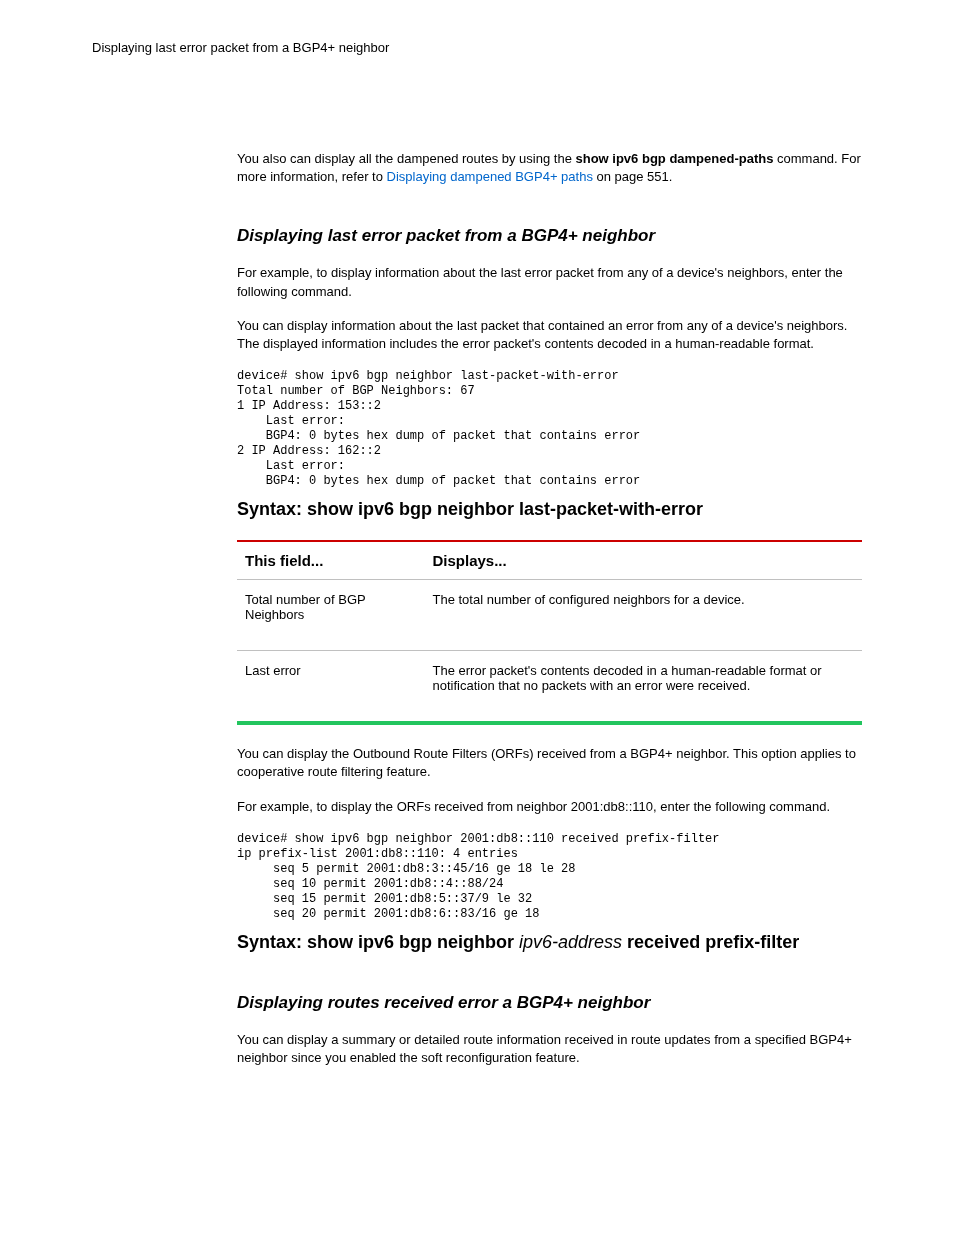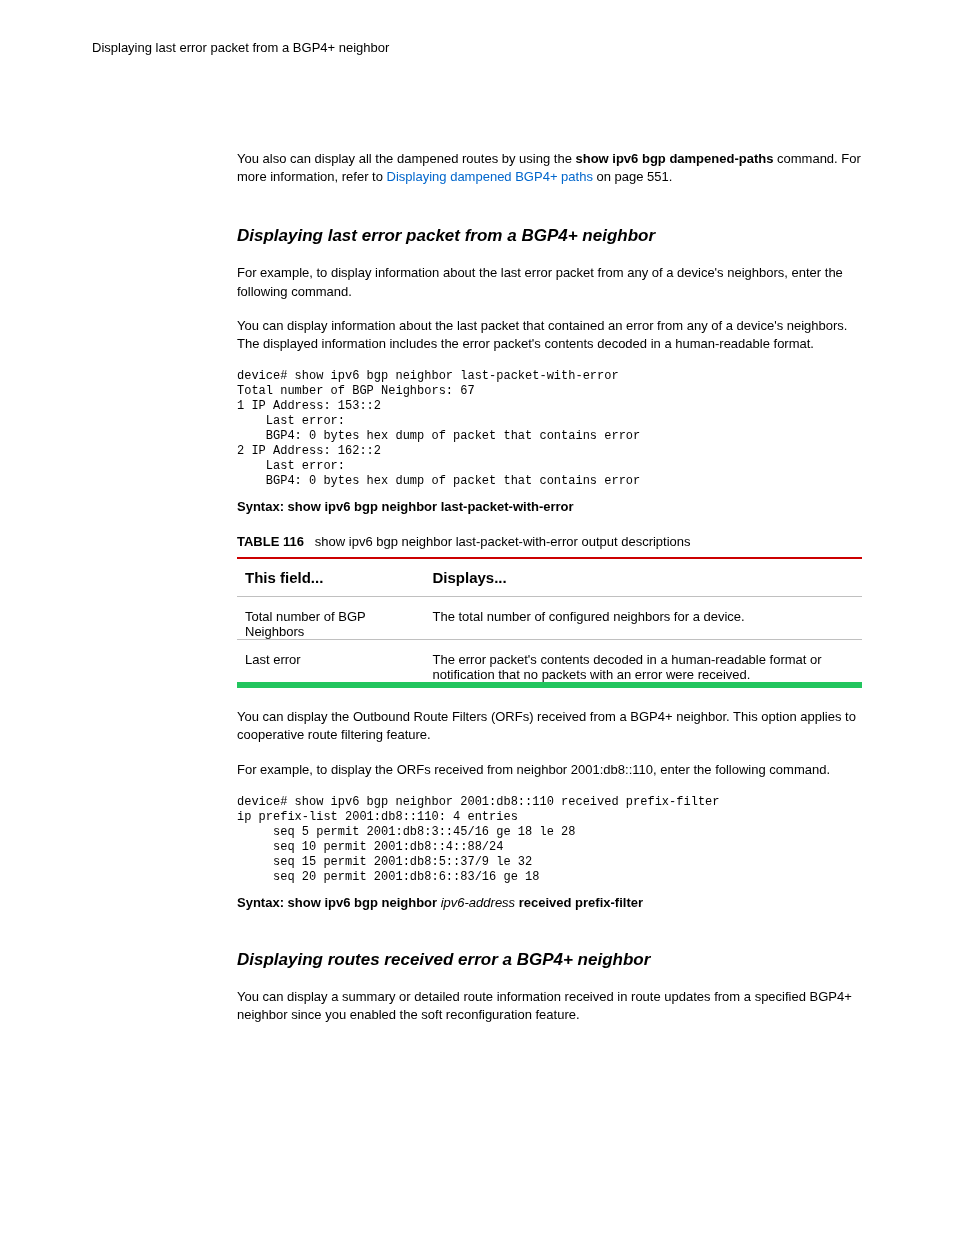--- a/index.html
+++ b/index.html
@@ -47,21 +47,21 @@
     font-style: italic;
   }
   .cli-block {
     font-family: "Courier New", monospace;
     font-size: 12px;
     white-space: pre;
     margin: 16px 0 10px 0;
     line-height: 1.25;
   }
   .syntax-line {
-    font-size: 13px;
+    font-size: 18px;
     margin: 8px 0 20px 0;
   }
   .table-caption {
     font-size: 13px;
     margin: 16px 0 8px 0;
   }
   .table-caption .caption-label {
     font-weight: bold;
   }
   table.desc-table {
@@ -72,26 +72,26 @@
   }
   table.desc-table th {
     text-align: left;
     font-weight: bold;
     padding: 10px 8px 10px 8px;
     border-top: 2px solid #cc0000;
     border-bottom: 1px solid #c0c0c0;
     font-size: 15px;
   }
   table.desc-table td {
-    padding: 12px 8px 0 8px;
+    padding: 12px 8px 28px 8px;
     vertical-align: top;
     border-bottom: 1px solid #c0c0c0;
   }
   table.desc-table tr:last-child td {
-    border-bottom: 6px solid #22c55e;
+    border-bottom: 4px solid #22c55e;
   }
 </style>
 </head>
 <body>
 
 <div class="page">
   <div class="header-text">Displaying last error packet from a BGP4+ neighbor</div>
 
   <div class="content">
 
@@ -110,23 +110,20 @@
     Last error:
     BGP4: 0 bytes hex dump of packet that contains error
 2 IP Address: 162::2
     Last error:
     BGP4: 0 bytes hex dump of packet that contains error</div>
 
     <p class="syntax-line">
       <span class="bold">Syntax: show ipv6 bgp neighbor last-packet-with-error</span>
     </p>
 
-    <p class="table-caption">
-      <span class="caption-label">TABLE 116</span>&nbsp;&nbsp;&nbsp;<span>show ipv6 bgp neighbor last-packet-with-error output descriptions</span>
-    </p>
 
     <table class="desc-table">
       <thead>
         <tr>
           <th style="width:30%;">This field...</th>
           <th>Displays...</th>
         </tr>
       </thead>
       <tbody>
         <tr>

